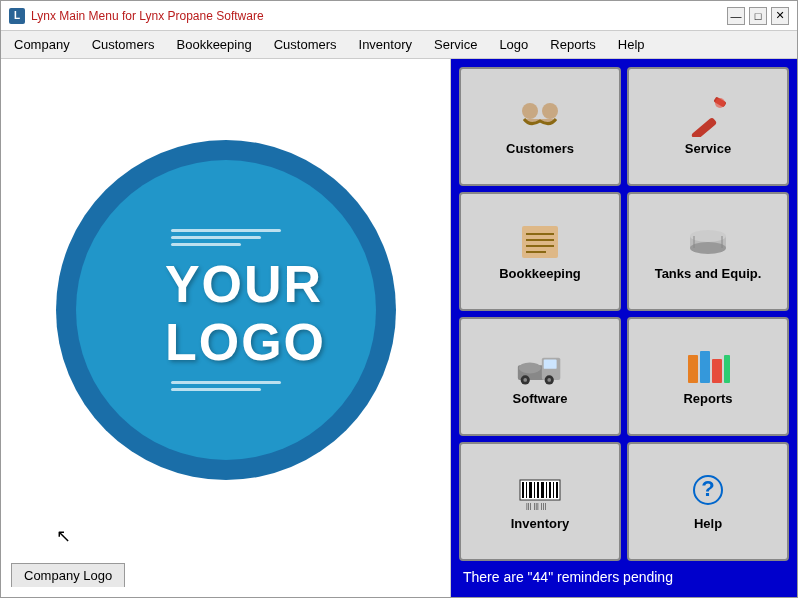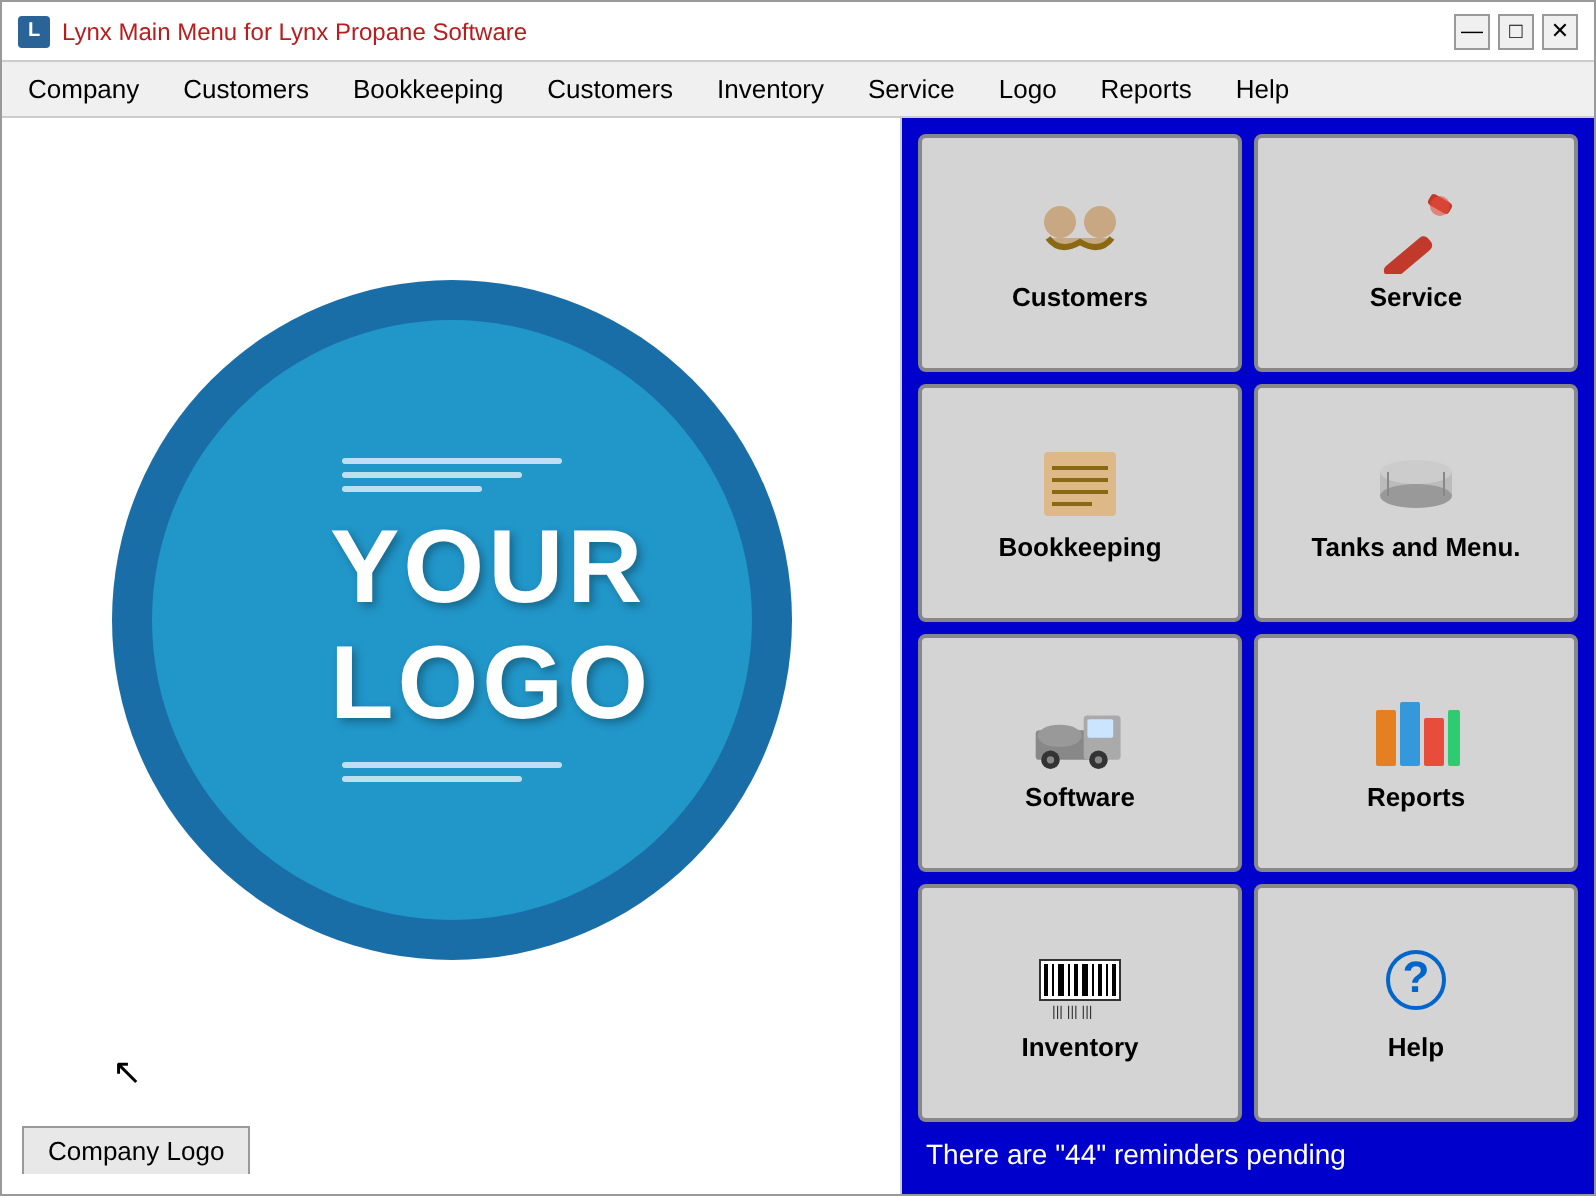--- a/index.html
+++ b/index.html
@@ -313,21 +313,21 @@
           <div class="icon-img">
             <svg width="48" height="40" viewBox="0 0 48 40">
               <ellipse cx="24" cy="20" rx="18" ry="10" fill="#aaa"></ellipse>
               <rect x="6" y="14" width="36" height="12" fill="#bbb"></rect>
               <ellipse cx="24" cy="14" rx="18" ry="6" fill="#ccc"></ellipse>
               <ellipse cx="24" cy="26" rx="18" ry="6" fill="#999"></ellipse>
               <line x1="10" y1="14" x2="10" y2="26" stroke="#888" stroke-width="1"></line>
               <line x1="38" y1="14" x2="38" y2="26" stroke="#888" stroke-width="1"></line>
             </svg>
           </div>
-          <span class="grid-btn-label">Tanks and Menu.</span>
+          <span class="grid-btn-label">Tanks and Equip.</span>
         </div>
 
         <div class="grid-btn">
           <div class="icon-img">
             <svg width="52" height="40" viewBox="0 0 52 40">
 
               <rect x="2" y="18" width="34" height="16" rx="2" fill="#888"></rect>
               <rect x="28" y="10" width="20" height="24" rx="2" fill="#aaa"></rect>
               <rect x="30" y="12" width="14" height="10" fill="#cce5ff" rx="1"></rect>
 

